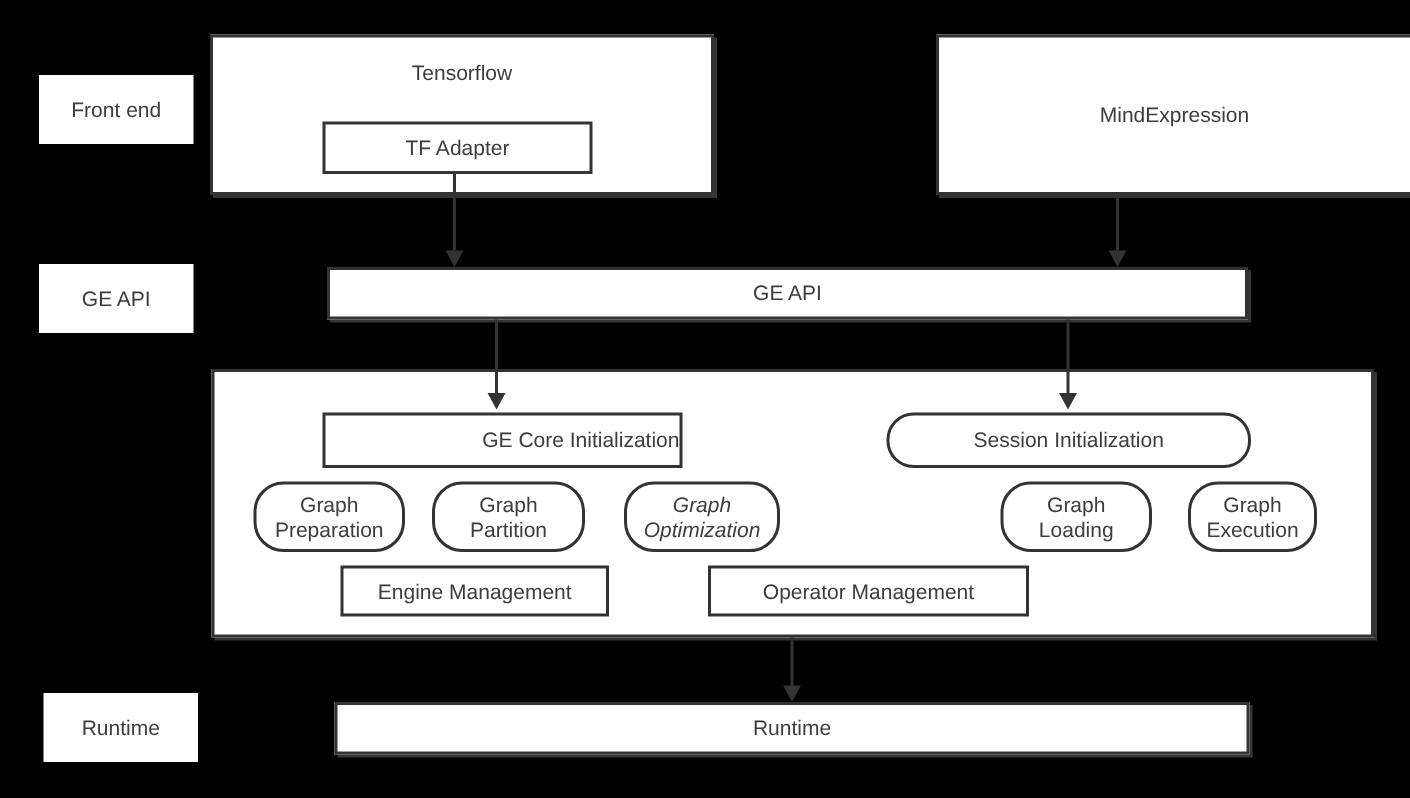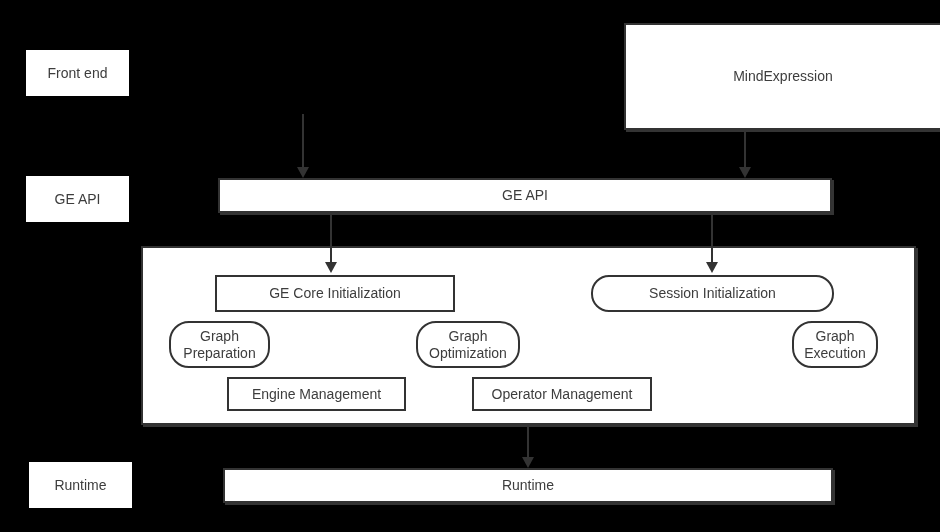--- a/index.html
+++ b/index.html
@@ -30,32 +30,32 @@
   .lbl-runtime{top:462px;left:29px;}
   
   .tensorflow{left:140px;top:23px;width:336px;height:107px;display:block;}
   .tf-title{position:absolute;left:0;top:15px;width:100%;text-align:center;}
   .tf-adapter{left:73px;top:56px;width:180px;height:35px;}
   .mindexpression{left:587px;top:23px;width:318px;height:107px;margin-left:37px;}
   
   .ge-api-bar{left:218px;top:178px;width:614px;height:35px;}
   
   .ge-core{left:141px;top:246px;width:775px;height:179px;display:block;}
-  .init-left{left:72px;top:27px;width:240px;height:37px;}
+  .init-left{left:72px;top:27px;width:240px;height:37px;justify-content:flex-end;}
   .init-right{left:448px;top:27px;width:243px;height:37px;border-radius:18px;}
   .mod{top:73px;height:47px;padding:0 4px;border-radius:20px;}
   .m0{left:26px;width:101px;}
   .m1{left:145px;width:102px;}
-  .m2{left:273px;width:104px;}
+  .m2{left:273px;width:104px;font-style:italic;}
   .m3{left:397px;width:103px;}
   .m4{left:524px;width:101px;}
   .m5{left:649px;width:86px;}
   .mgmt{top:129px;height:34px;margin-left:31px;}
   .g0{left:53px;width:179px;}
-  .g1{left:298px;width:180px;align-items:center;}
+  .g1{left:298px;width:214px;align-items:center;}
   .g2{left:549px;width:180px;}
   
   .runtime-bar{left:223px;top:468px;width:610px;height:35px;}
   
   .arrow{position:absolute;z-index:6;}
   .arrow .shaft{
     position:absolute;left:50%;margin-left:-1px;top:0;
     width:2px;background:#333;
   }
   .arrow .head{
@@ -84,42 +84,54 @@
   <div class="box side-label lbl-frontend">
     <span>Front end</span>
   </div>
   <div class="box side-label lbl-geapi">
     <span>GE API</span>
   </div>
   <div class="box side-label lbl-runtime">
     <span>Runtime</span>
   </div>
 
+  <div class="box bordered panel tensorflow">
+    <div class="tf-title">Tensorflow</div>
+    <div class="box bordered tf-adapter">
+      <span>TF Adapter</span>
+    </div>
+  </div>
 
   <div class="box bordered panel mindexpression">
     <span>MindExpression</span>
   </div>
 
   <div class="box bordered panel ge-api-bar">
     <span>GE API</span>
   </div>
 
   <div class="box bordered panel ge-core">
     <div class="box bordered init-left">
       <span>GE Core Initialization</span>
     </div>
     <div class="box bordered init-right">
       <span>Session Initialization</span>
     </div>
 
     <div class="box bordered mod m0">
       <span>Graph Preparation</span>
     </div>
+    <div class="box bordered mod m1">
+      <span>Graph Partition</span>
+    </div>
     <div class="box bordered mod m2">
       <span>Graph Optimization</span>
+    </div>
+    <div class="box bordered mod m4">
+      <span>Graph Loading</span>
     </div>
     <div class="box bordered mod m5">
       <span>Graph Execution</span>
     </div>
 
     <div class="box bordered mgmt g0">
       <span>Engine Management</span>
     </div>
     <div class="box bordered mgmt g1">
       <span>Operator Management</span>

